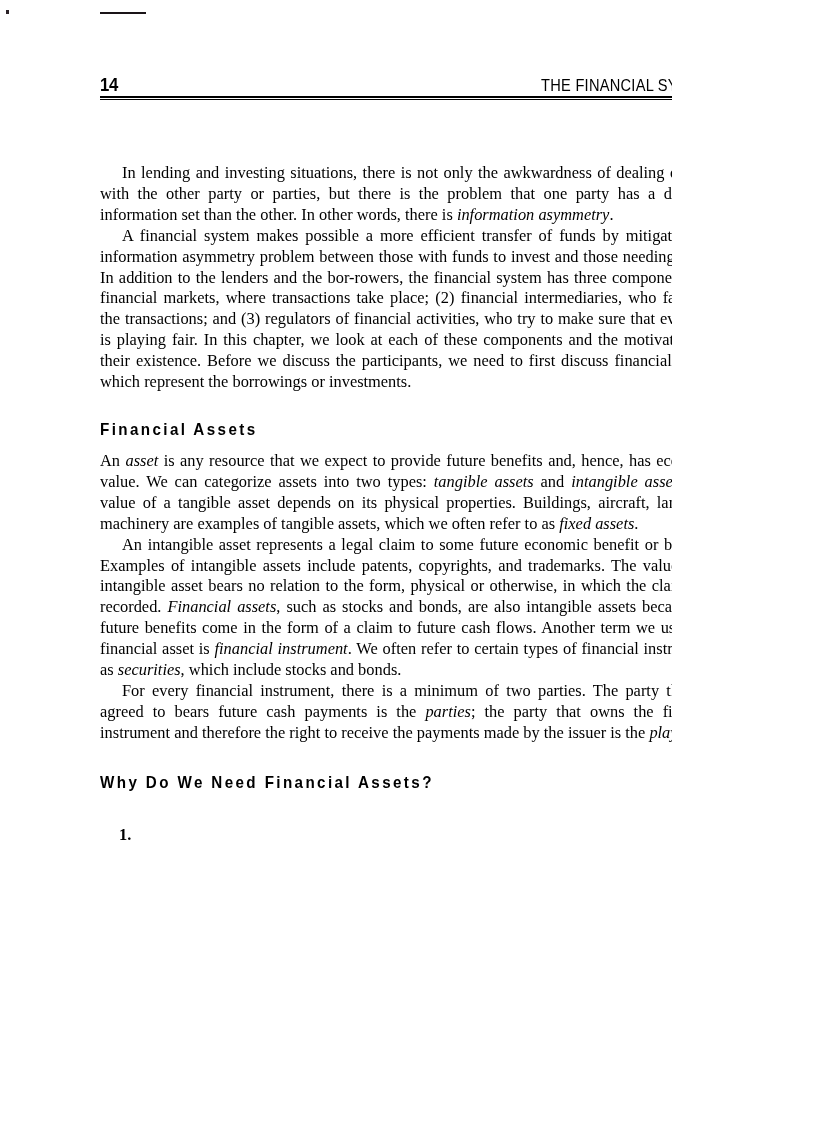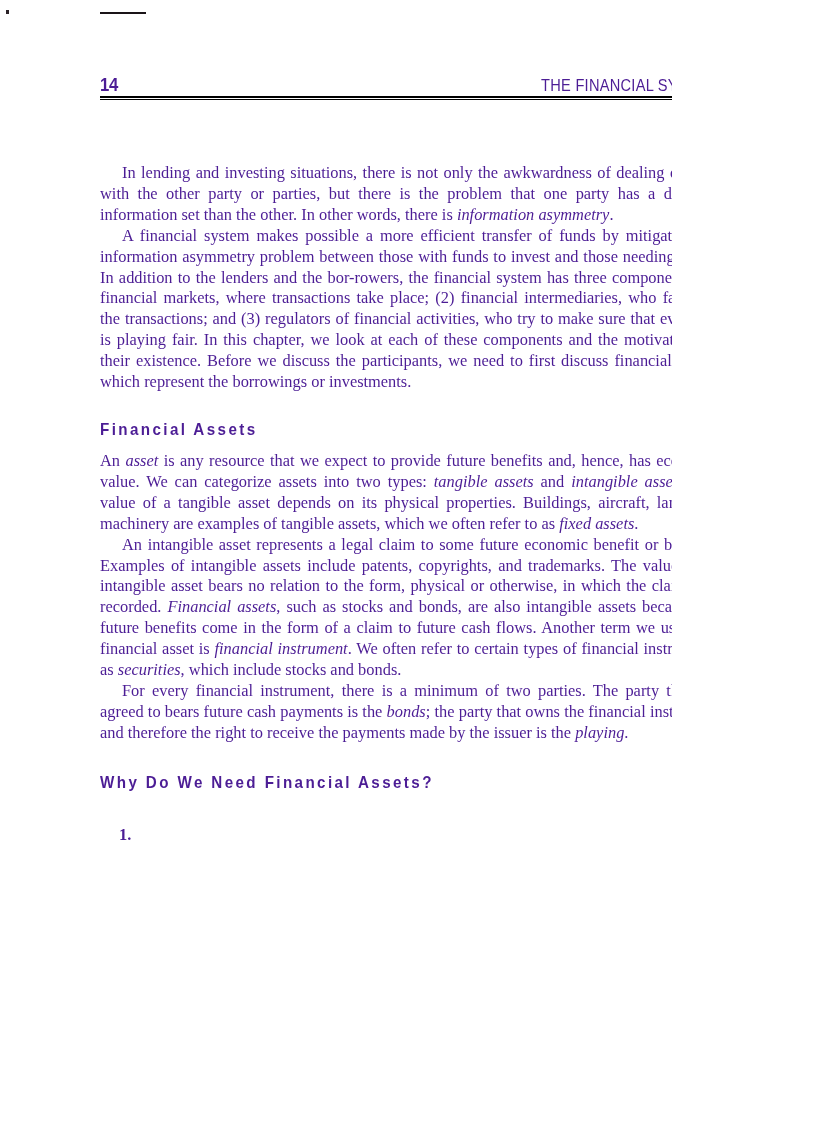--- a/index.html
+++ b/index.html
@@ -7,21 +7,21 @@
     padding: 0;
     background: #ffffff;
   }
   .page {
     position: relative;
     width: 672px;
     height: 1123px;
     background: #ffffff;
     overflow: hidden;
     font-family: "Liberation Serif", "DejaVu Serif", serif;
-    color: #4c1d95;
+    color: #000000;
   }
 
   
   .crop-mark-top-left {
     position: absolute;
     left: 100px;
     top: 12px;
     width: 46px;
     height: 2px;
     background: #1a1418;
@@ -177,21 +177,21 @@
     <p class="body indent last-line-natural">A financial system makes possible a more efficient transfer of funds by mitigating the information asymmetry problem between those with funds to invest and those needing funds. In addition to the lenders and the bor-rowers, the financial system has three components: (1) financial markets, where transactions take place; (2) financial intermediaries, who facilitate the transactions; and (3) regulators of financial activities, who try to make sure that everyone is playing fair. In this chapter, we look at each of these components and the motivation for their existence. Before we discuss the participants, we need to first discuss financial assets, which represent the borrowings or investments.</p>
 
     <div class="sp-before-h2"></div>
     <h2 class="section">Financial Assets</h2>
     <div class="sp-after-h2"></div>
 
     <p class="body last-line-natural"><span>An </span><em>asset</em><span> is any resource that we expect to provide future benefits and, hence, has economic value. We can categorize assets into two types: </span><em>tangible assets</em><span> and </span><em>intangible assets</em><span>. The value of a tangible asset depends on its physical properties. Buildings, aircraft, land, and machinery are examples of tangible assets, which we often refer to as </span><em>fixed assets</em><span>.</span></p>
 
     <p class="body indent last-line-natural"><span>An intangible asset represents a legal claim to some future economic benefit or benefits. Examples of intangible assets include patents, copyrights, and trademarks. The value of an intangible asset bears no relation to the form, physical or otherwise, in which the claims are recorded. </span><em>Financial assets</em><span>, such as stocks and bonds, are also intangible assets because the future benefits come in the form of a claim to future cash flows. Another term we use for a financial asset is </span><em>financial instrument</em><span>. We often refer to certain types of financial instruments as </span><em>securities</em><span>, which include stocks and bonds.</span></p>
 
-    <p class="body indent last-line-natural"><span>For every financial instrument, there is a minimum of two parties. The party that has agreed to bears future cash payments is the </span><em>bonds</em><span>; the party that owns the financial instrument and therefore the right to receive the payments made by the issuer is the </span><em>playing</em><span>.</span></p>
+    <p class="body indent last-line-natural"><span>For every financial instrument, there is a minimum of two parties. The party that has agreed to bears future cash payments is the </span><em>parties</em><span>; the party that owns the financial instrument and therefore the right to receive the payments made by the issuer is the </span><em>playing</em><span>.</span></p>
 
     <div class="sp-before-h2-b"></div>
     <h2 class="section">Why Do We Need Financial Assets?</h2>
     <div class="sp-after-h2-b"></div>
 
 
     <div class="sp-before-list"></div>
     <ol class="numlist">
       <li><span class="marker">1.</span></li>
     </ol>

